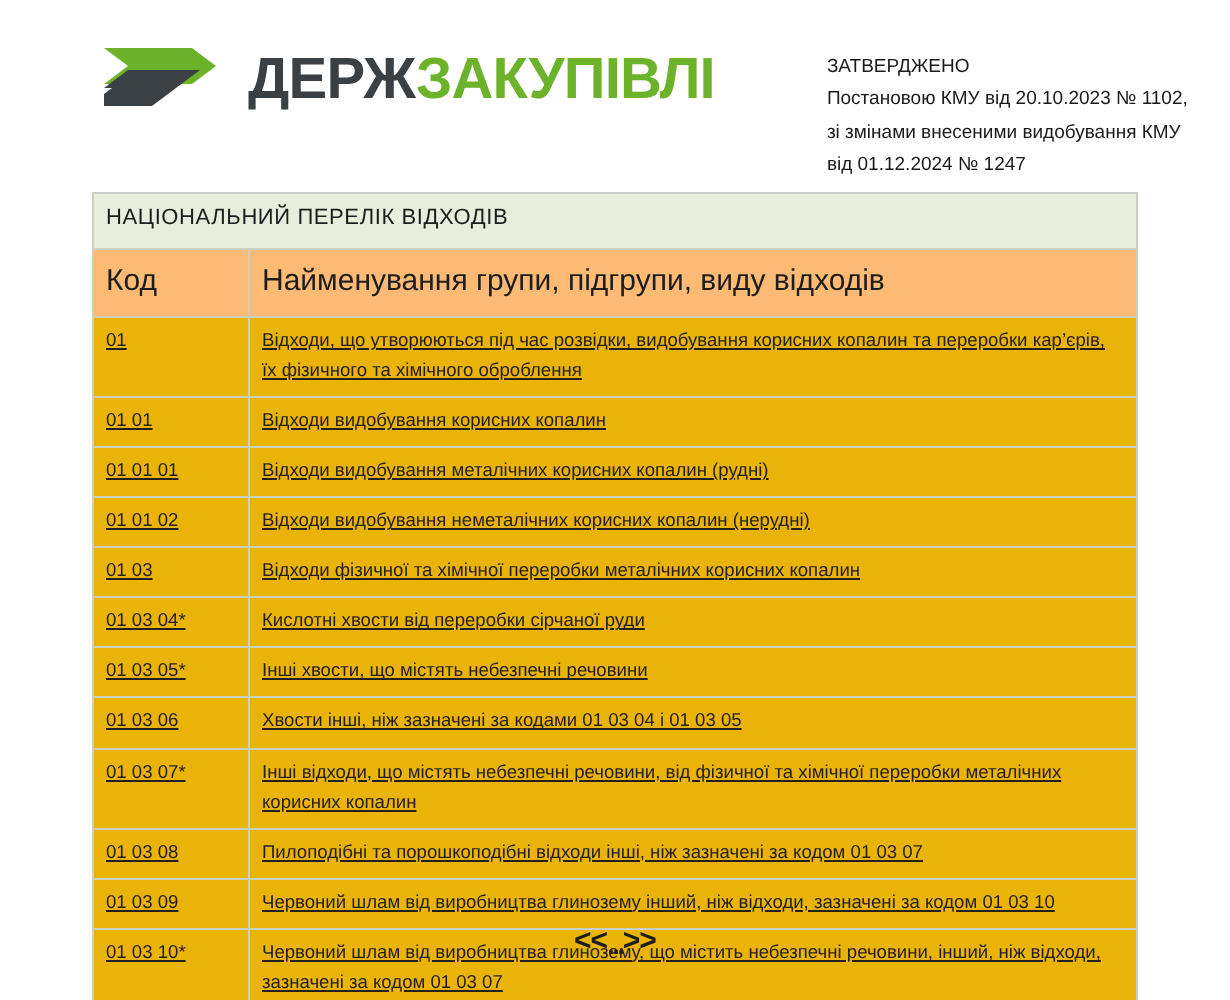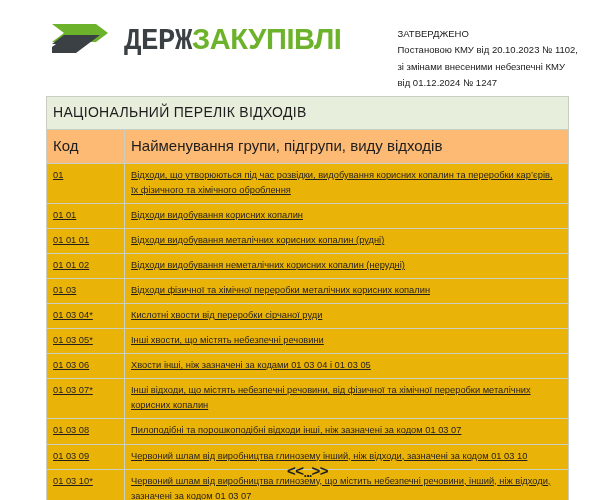--- a/index.html
+++ b/index.html
@@ -40,21 +40,21 @@
     flex: 0 0 auto;
     margin-right: 8px;
   }
   .brand-word {
     font-size: 29px;
     font-weight: bold;
     letter-spacing: -0.4px;
     line-height: 1;
     white-space: nowrap;
   }
-  .brand-word .w1 { color: #3a4043; font-family: Liberation Mono, monospace; }
+  .brand-word .w1 { color: #3a4043; }
   .brand-word .w2 { color: #6cb22b; text-align: right; }
 
   .approval {
     margin-left: 56px;
     margin-top: 10px;
     font-size: 9.5px;
     line-height: 1.72;
     color: #1a1a1a;
     white-space: nowrap;
   }
@@ -77,21 +77,21 @@
     border: 1px solid #c9cfc3;
     vertical-align: top;
     padding: 4px 6px 5px 6px;
     line-height: 1.62;
     font-weight: normal;
     text-align: left;
   }
   .title-cell {
     background: #e7eedb;
     text-align: center;
-    font-size: 14px;
+    font-size: 11px;
     font-weight: bold;
     letter-spacing: 0.3px;
     padding: 9px 6px 10px 6px;
     color: #1d1d1d;
   }
   .col-head {
     background: #fdba74;
     text-align: center;
     font-weight: bold;
     font-size: 15px;
@@ -149,21 +149,21 @@
         <polygon points="12,11 56,11 44,20 0,20" fill="#6cb22b"></polygon>
         <polygon points="12,13 48,13 36,22 0,22" fill="#3a4043"></polygon>
         <polygon points="4,22 36,22 24,31 -8,31" fill="#3a4043"></polygon>
       </svg>
       <div class="brand-word"><span class="w1">ДЕРЖ</span><span class="w2">ЗАКУПІВЛІ</span></div>
     </div>
 
     <div class="approval">
       <div>ЗАТВЕРДЖЕНО</div>
       <div>Постановою КМУ від 20.10.2023 № 1102,</div>
-      <div>зі змінами внесеними небезпечні КМУ</div>
+      <div>зі змінами внесеними видобування КМУ</div>
       <div>від 01.12.2024 № 1247</div>
     </div>
 
   </div>
 
   <div class="table-wrap">
     <table class="reg">
       <colgroup>
         <col class="c-code">
         <col class="c-name">

